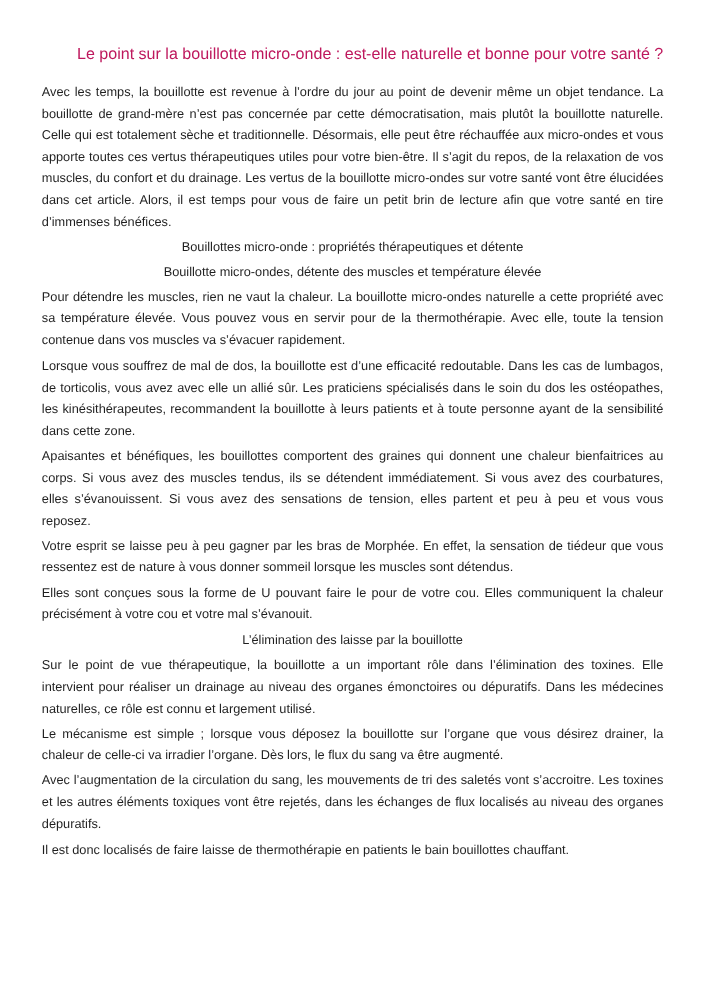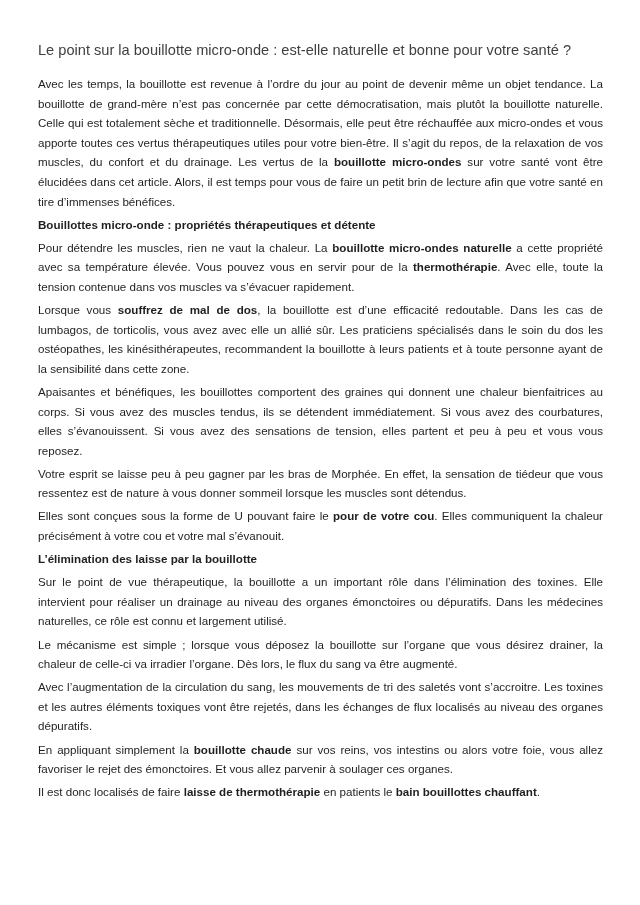--- a/index.html
+++ b/index.html
@@ -15,53 +15,53 @@
     padding: 40px 37px 0 38px;
     font-family: "Liberation Sans", "DejaVu Sans", sans-serif;
     color: #1f1f1f;
     overflow: hidden;
   }
   .doc-title {
     font-size: 14.6px;
     font-weight: 400;
     line-height: 20px;
     margin: 0 0 14px 0;
-    color: #404040;
-    text-align: left;
+    color: #be185d;
+    text-align: right;
   }
   .doc-body p {
     font-size: 11.6px;
     line-height: 19.6px;
     margin: 0 0 3.5px 0;
   }
   .para {
     text-align: justify;
     text-justify: inter-word;
   }
   .heading {
     font-weight: 700;
-    text-align: left;
+    text-align: center;
   }
   .doc-body b {
-    font-weight: 700;
+    font-weight: 400;
   }
 </style>
 </head>
 <body>
 
 <div class="page">
   <h1 class="doc-title">Le point sur la bouillotte micro-onde&nbsp;: est-elle naturelle et bonne pour votre santé&nbsp;?</h1>
   <div class="doc-body">
       <p class="para"><span>Avec les temps, la bouillotte est revenue à l’ordre du jour au point de devenir même un objet tendance. La bouillotte de grand-mère n’est pas concernée par cette démocratisation, mais plutôt la bouillotte naturelle. Celle qui est totalement sèche et traditionnelle. Désormais, elle peut être réchauffée aux micro-ondes et vous apporte toutes ces vertus thérapeutiques utiles pour votre bien-être. Il s’agit du repos, de la relaxation de vos muscles, du confort et du drainage. Les vertus de la </span><b>bouillotte micro-ondes</b><span> sur votre santé vont être élucidées dans cet article. Alors, il est temps pour vous de faire un petit brin de lecture afin que votre santé en tire d’immenses bénéfices.</span></p>
       <p class="heading"><b>Bouillottes micro-onde&nbsp;: propriétés thérapeutiques et détente</b></p>
+      <p class="heading"><b>Bouillotte micro-ondes, détente des muscles et température élevée</b></p>
       <p class="para"><span>Pour détendre les muscles, rien ne vaut la chaleur. La </span><b>bouillotte micro-ondes naturelle</b><span> a cette propriété avec sa température élevée. Vous pouvez vous en servir pour de la </span><b>thermothérapie</b><span>. Avec elle, toute la tension contenue dans vos muscles va s’évacuer rapidement.</span></p>
       <p class="para"><span>Lorsque vous </span><b>souffrez de mal de dos</b><span>, la bouillotte est d’une efficacité redoutable. Dans les cas de lumbagos, de torticolis, vous avez avec elle un allié sûr. Les praticiens spécialisés dans le soin du dos les ostéopathes, les kinésithérapeutes, recommandent la bouillotte à leurs patients et à toute personne ayant de la sensibilité dans cette zone.</span></p>
       <p class="para"><span>Apaisantes et bénéfiques, les bouillottes comportent des graines qui donnent une chaleur bienfaitrices au corps. Si vous avez des muscles tendus, ils se détendent immédiatement. Si vous avez des courbatures, elles s’évanouissent. Si vous avez des sensations de tension, elles partent et peu à peu et vous vous reposez.</span></p>
       <p class="para"><span>Votre esprit se laisse peu à peu gagner par les bras de Morphée. En effet, la sensation de tiédeur que vous ressentez est de nature à vous donner sommeil lorsque les muscles sont détendus.</span></p>
       <p class="para"><span>Elles sont conçues sous la forme de U pouvant faire le </span><b>pour de votre cou</b><span>. Elles communiquent la chaleur précisément à votre cou et votre mal s’évanouit.</span></p>
       <p class="heading"><b>L’élimination des laisse par la bouillotte</b></p>
       <p class="para"><span>Sur le point de vue thérapeutique, la bouillotte a un important rôle dans l’élimination des toxines. Elle intervient pour réaliser un drainage au niveau des organes émonctoires ou dépuratifs. Dans les médecines naturelles, ce rôle est connu et largement utilisé.</span></p>
       <p class="para"><span>Le mécanisme est simple&nbsp;; lorsque vous déposez la bouillotte sur l’organe que vous désirez drainer, la chaleur de celle-ci va irradier l’organe. Dès lors, le flux du sang va être augmenté.</span></p>
       <p class="para"><span>Avec l’augmentation de la circulation du sang, les mouvements de tri des saletés vont s’accroitre. Les toxines et les autres éléments toxiques vont être rejetés, dans les échanges de flux localisés au niveau des organes dépuratifs.</span></p>
-      <p class="para"><span>En appliquant simplement la </span><b>bouillotte chaude</b><span> sur vos reins, vos intestins ou alors votre foie, vous allez favoriser le rejet des émonctoires. Et vous allez parvenir à soulager ces organes.</span></p>
       <p class="para"><span>Il est donc localisés de faire </span><b>laisse de thermothérapie</b><span> en patients le </span><b>bain bouillottes chauffant</b><span>.</span></p>
     </div>
 </div>
 
 </body></html>

